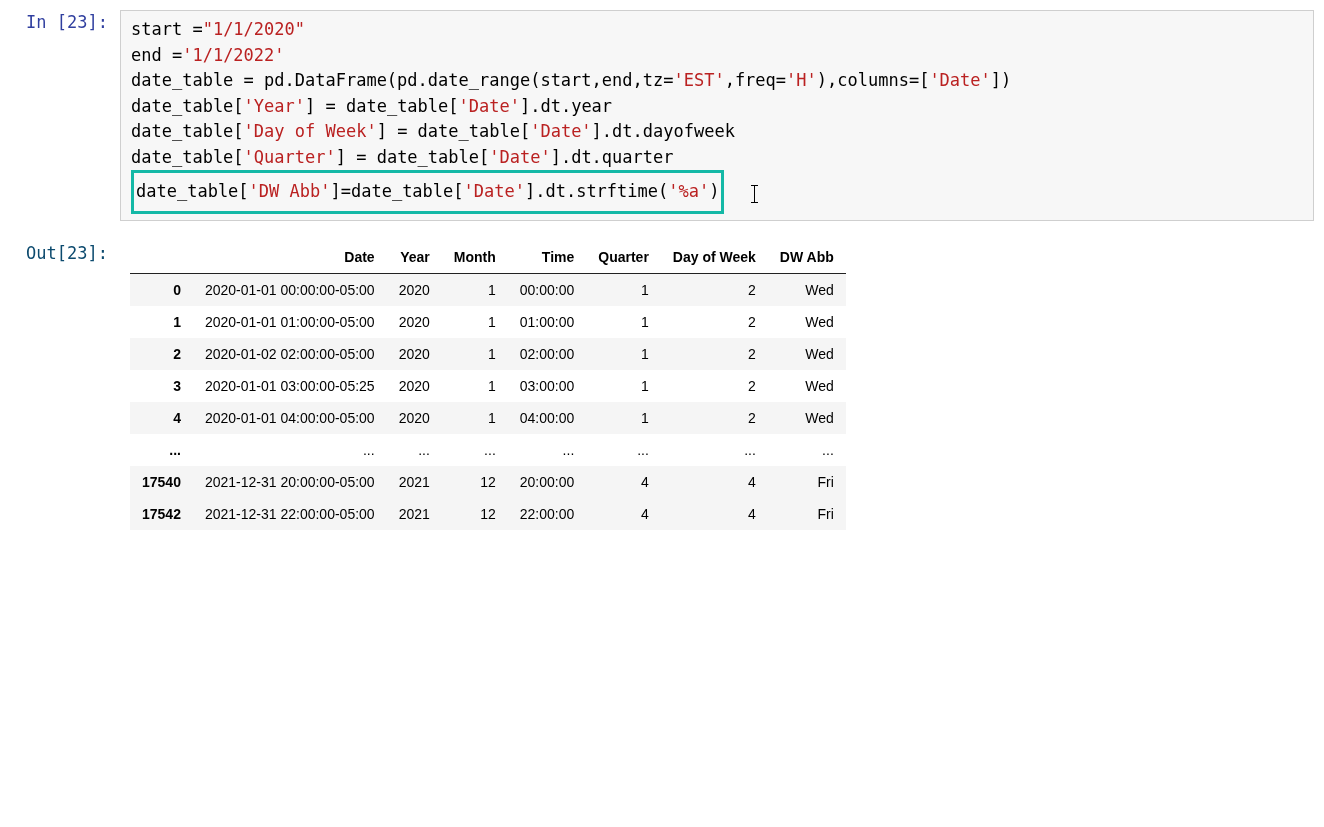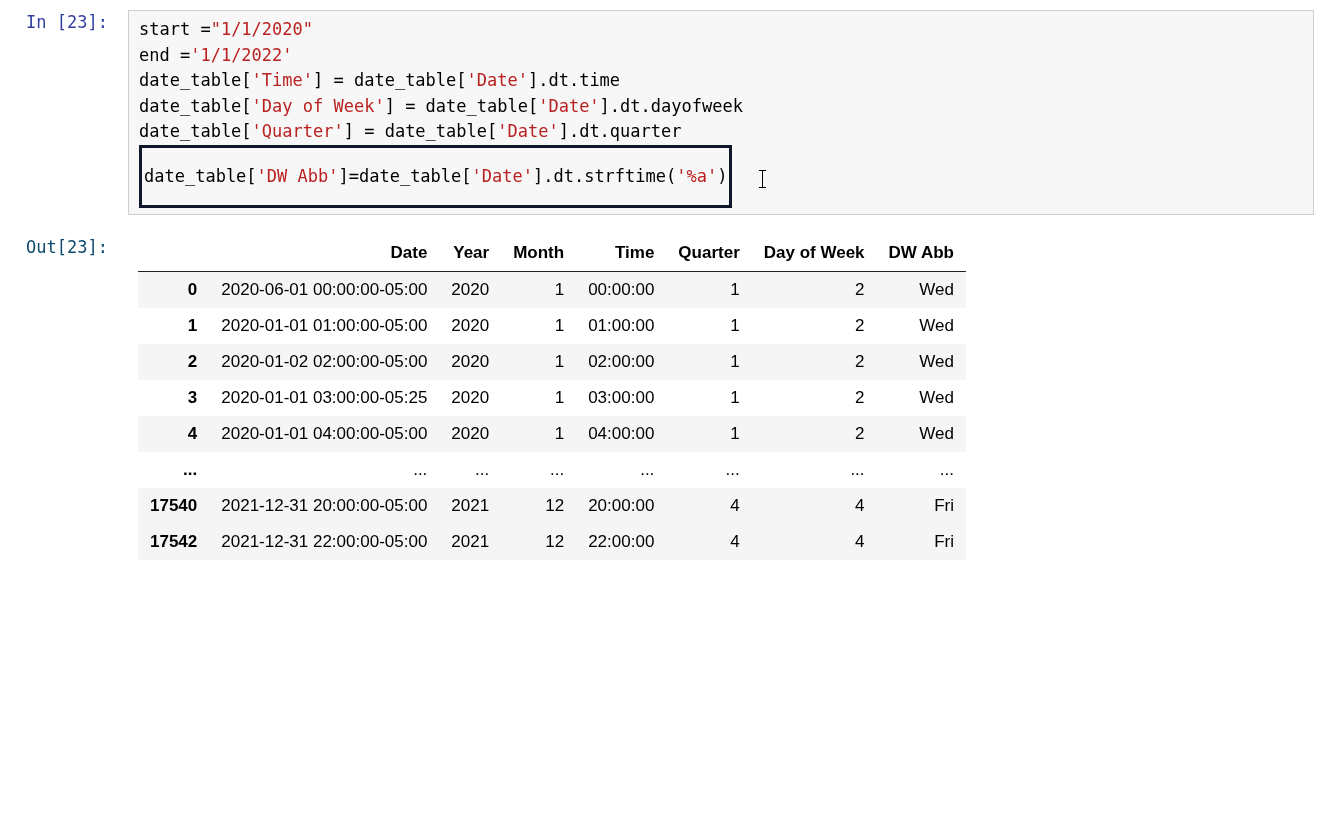--- a/index.html
+++ b/index.html
@@ -4,21 +4,21 @@
   <style>
     * { box-sizing: border-box; }
     body {
       margin: 0;
       padding: 10px;
       font-family: "Helvetica Neue", Helvetica, Arial, sans-serif;
       font-size: 14px;
       background: #fff;
       color: #000;
     }
-    .cell { display: flex; gap: 8px; }
+    .cell { display: flex; }
     .prompt {
       width: 110px;
       flex-shrink: 0;
       text-align: right;
       padding-right: 12px;
       font-family: Menlo, Monaco, "DejaVu Sans Mono", monospace;
       font-size: 17px;
       line-height: 1.5;
     }
     .prompt-in { color: #303F9F; }
@@ -33,22 +33,22 @@
       line-height: 1.5;
       position: relative;
     }
     .output-area {
       flex: 1;
       padding: 10px 10px;
     }
     .code-token { white-space: pre; }
     .str { color: #BA2121; }
     .highlight-line {
-      border: 3px solid #0f172a;
-      padding: 16px 2px;
+      border: 3px solid #14b8a6;
+      padding: 6px 2px;
       display: inline-block;
     }
     .cursor {
       display: inline-block;
       width: 1px;
       height: 18px;
       background: #000;
       vertical-align: middle;
       margin-left: 30px;
       position: relative;
@@ -60,21 +60,21 @@
       width: 7px;
       height: 1px;
       background: #000;
       left: -3px;
     }
     .cursor::before { top: 0; }
     .cursor::after { bottom: 0; }
     table.dataframe {
       border-collapse: collapse;
       margin-top: 10px;
-      font-size: 17px;
+      font-size: 14px;
     }
     table.dataframe th, table.dataframe td {
       padding: 8px 12px;
       text-align: right;
       border: none;
     }
     table.dataframe thead th {
       border-bottom: 1px solid #222;
       font-weight: bold;
     }
@@ -88,21 +88,22 @@
   </style>
 </head>
 <body>
 
 <div class="cell">
   <div class="prompt prompt-in">In [23]:</div>
   <div class="input-area">
     <div id="code-lines">
         <div><span class="code-token">start =</span><span class="code-token str">"1/1/2020"</span></div>
         <div><span class="code-token">end =</span><span class="code-token str">'1/1/2022'</span></div>
-        <div><span class="code-token">date_table[</span><span class="code-token str">'Time'</span><span class="code-token">] = date_table[</span><span class="code-token str">'Date'</span><span class="code-token">].dt.time</span></div>
+        <div><span class="code-token">date_table = pd.DataFrame(pd.date_range(start,end,tz=</span><span class="code-token str">'EST'</span><span class="code-token">,freq=</span><span class="code-token str">'H'</span><span class="code-token">),columns=[</span><span class="code-token str">'Date'</span><span class="code-token">])</span></div>
+        <div><span class="code-token">date_table[</span><span class="code-token str">'Year'</span><span class="code-token">] = date_table[</span><span class="code-token str">'Date'</span><span class="code-token">].dt.year</span></div>
         <div><span class="code-token">date_table[</span><span class="code-token str">'Day of Week'</span><span class="code-token">] = date_table[</span><span class="code-token str">'Date'</span><span class="code-token">].dt.dayofweek</span></div>
         <div><span class="code-token">date_table[</span><span class="code-token str">'Quarter'</span><span class="code-token">] = date_table[</span><span class="code-token str">'Date'</span><span class="code-token">].dt.quarter</span></div>
         <div><span class="highlight-line"><span class="code-token">date_table[</span><span class="code-token str">'DW Abb'</span><span class="code-token">]=date_table[</span><span class="code-token str">'Date'</span><span class="code-token">].dt.strftime(</span><span class="code-token str">'%a'</span><span class="code-token">)</span></span><span class="cursor"></span></div>
       </div>
   </div>
 </div>
 
 <div class="cell">
   <div class="prompt prompt-out">Out[23]:</div>
   <div class="output-area">
@@ -115,21 +116,21 @@
             <th>Month</th>
             <th>Time</th>
             <th>Quarter</th>
             <th>Day of Week</th>
             <th class="col-highlight-header">DW Abb</th>
           </tr>
         </thead>
       <tbody id="df-body">
           <tr class="even">
             <th>0</th>
-            <td>2020-06-01 00:00:00-05:00</td>
+            <td>2020-01-01 00:00:00-05:00</td>
             <td>2020</td>
             <td>1</td>
             <td>00:00:00</td>
             <td>1</td>
             <td>2</td>
             <td class="col-highlight-mid">Wed</td>
           </tr>
           <tr class="">
             <th>1</th>
             <td>2020-01-01 01:00:00-05:00</td>

